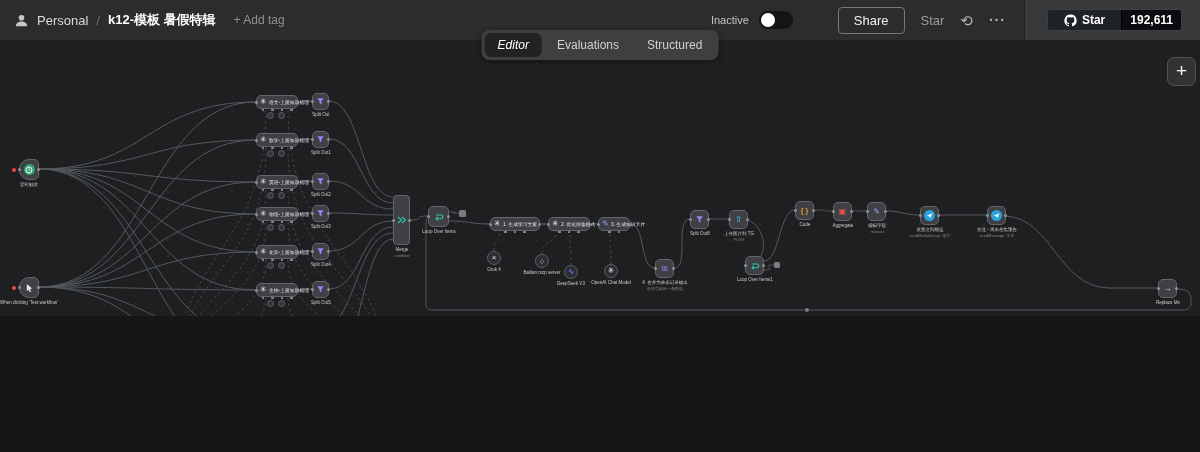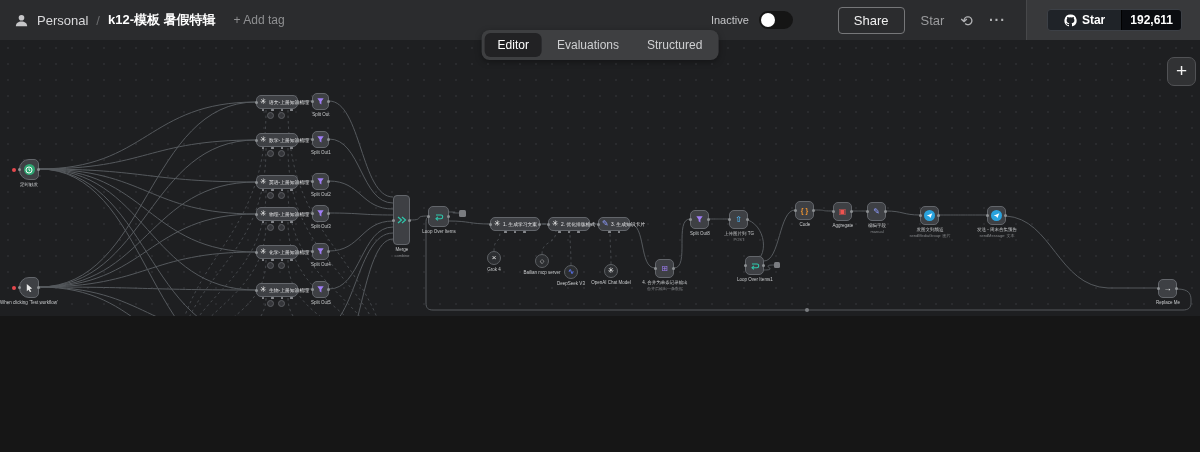--- a/index.html
+++ b/index.html
@@ -25,21 +25,21 @@
   .dots3{color:#b3b4b6;font-size:14px;letter-spacing:1px;font-weight:bold;}
   .gh-zone{display:flex;align-items:center;height:100%;padding:0 18px 0 20px;background:#38393b;border-left:1px solid #47484a;margin-left:4px;}
   .gh-star{display:flex;align-items:stretch;border-radius:4px;overflow:hidden;border:1px solid #3c4046;height:22px;}
   .gh-left{display:flex;align-items:center;gap:5px;background:#1f2328;color:#fff;font-size:12px;font-weight:bold;padding:0 16px;}
   .gh-count{display:flex;align-items:center;background:#0a0c10;color:#fff;font-size:12px;font-weight:bold;padding:0 8px;border-left:1px solid #000;}
   .octo{width:13px;height:13px;fill:#fff;}
 
   
   .tabstrip{position:absolute;top:30px;left:50%;transform:translateX(-50%);background:#3e3f41;border-radius:8px;padding:3px;display:flex;gap:2px;z-index:30;box-shadow:0 2px 6px rgba(0,0,0,.35);}
   .tab{font-size:12px;color:#cfd0d2;padding:5px 13px;border-radius:6px;white-space:nowrap;}
-  .tab.active{background:#222224;color:#fff;}
+  .tab.active{background:#222224;color:#fff;font-style:italic;}
 
   
   .canvas{position:absolute;left:0;top:40px;right:0;bottom:0;background:#1e1f21;background-image:radial-gradient(circle,#2a2b2e 1px,transparent 1.2px);background-size:16px 16px;}
   .stage{position:absolute;inset:0;z-index:2;}
   svg.wires{position:absolute;inset:0;width:1200px;height:452px;pointer-events:none;z-index:1;}
   .edge{fill:none;stroke:#55595d;stroke-width:1;}
   .edge.dash{stroke:#45484c;stroke-dasharray:2.5 3;}
 
   .zoom-add{position:absolute;left:1167px;top:57px;width:29px;height:29px;border-radius:7px;background:#313234;border:1px solid #515255;color:#f2f2f2;font-size:19px;line-height:26px;text-align:center;z-index:5;}
   .edge-notch{position:absolute;left:0;top:322px;width:9px;height:26px;background:#060606;border-radius:0 13px 13px 0;z-index:5;}

